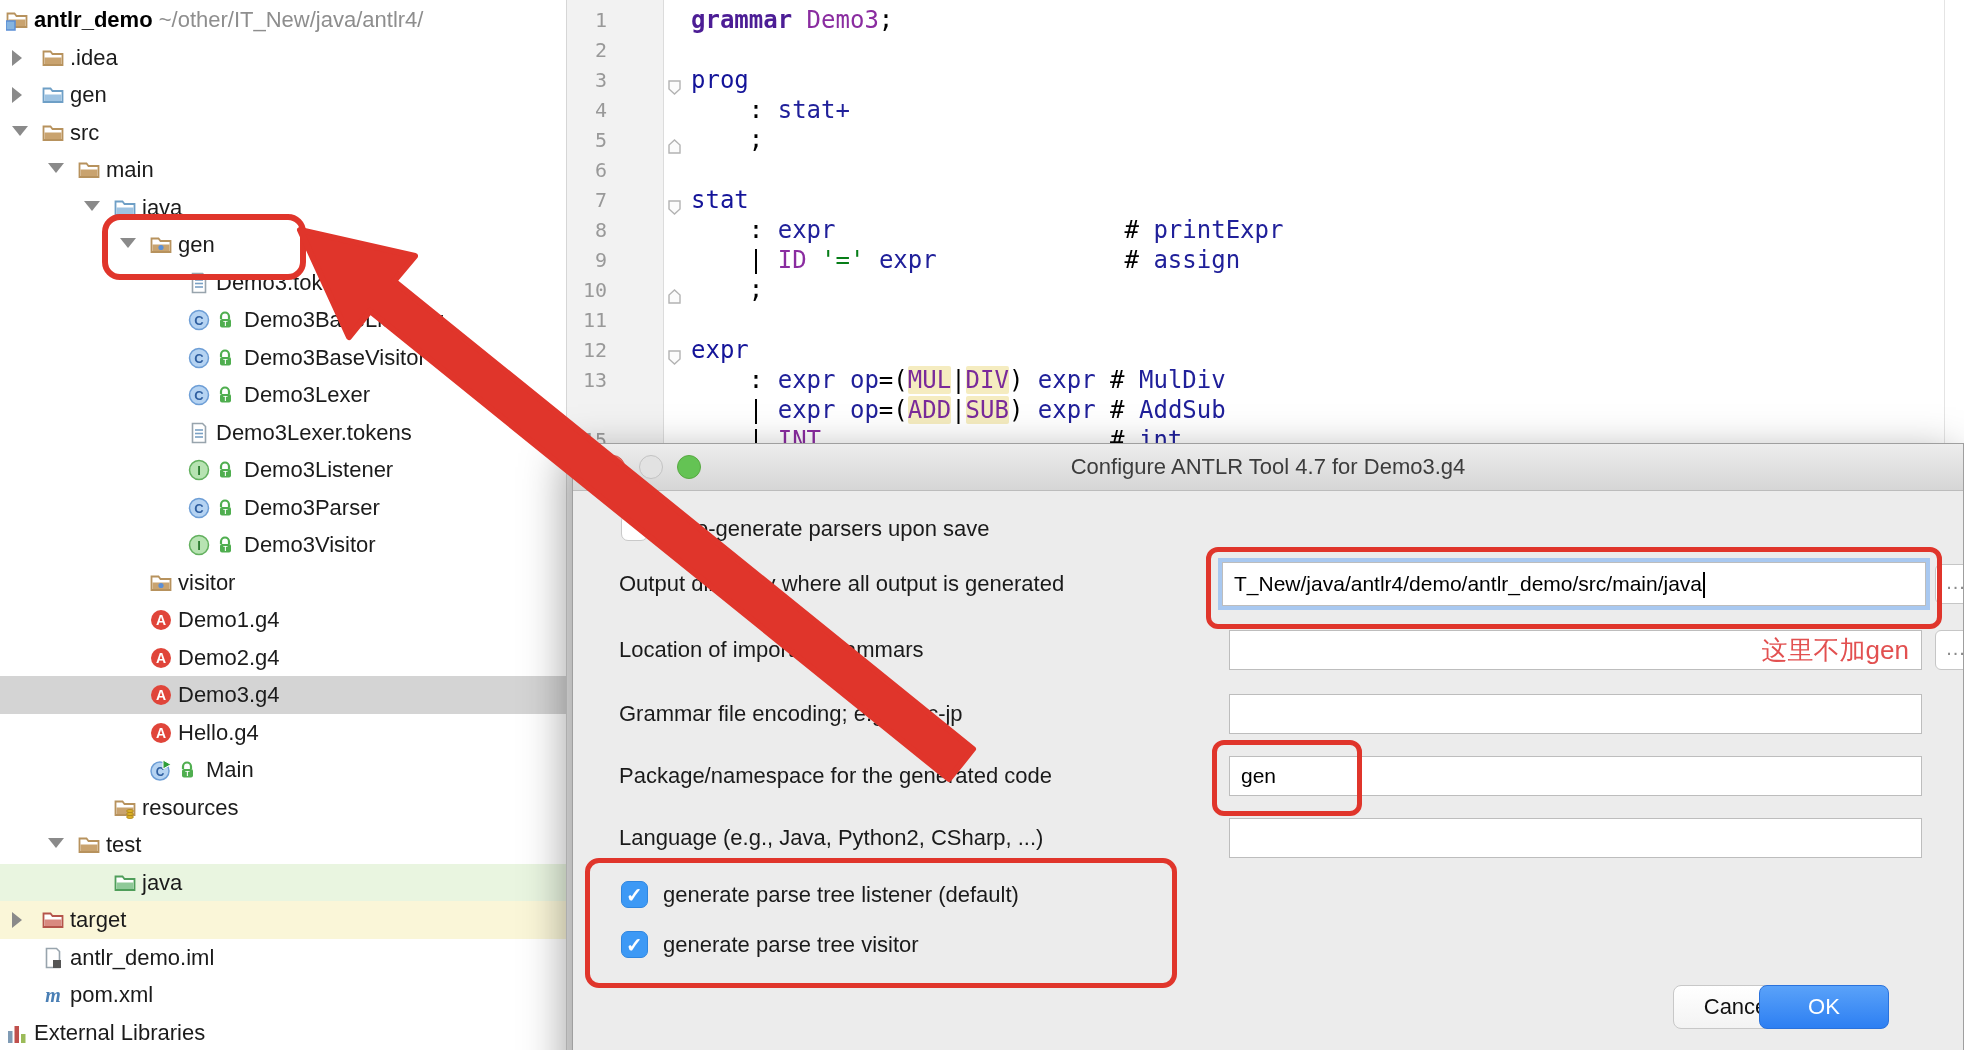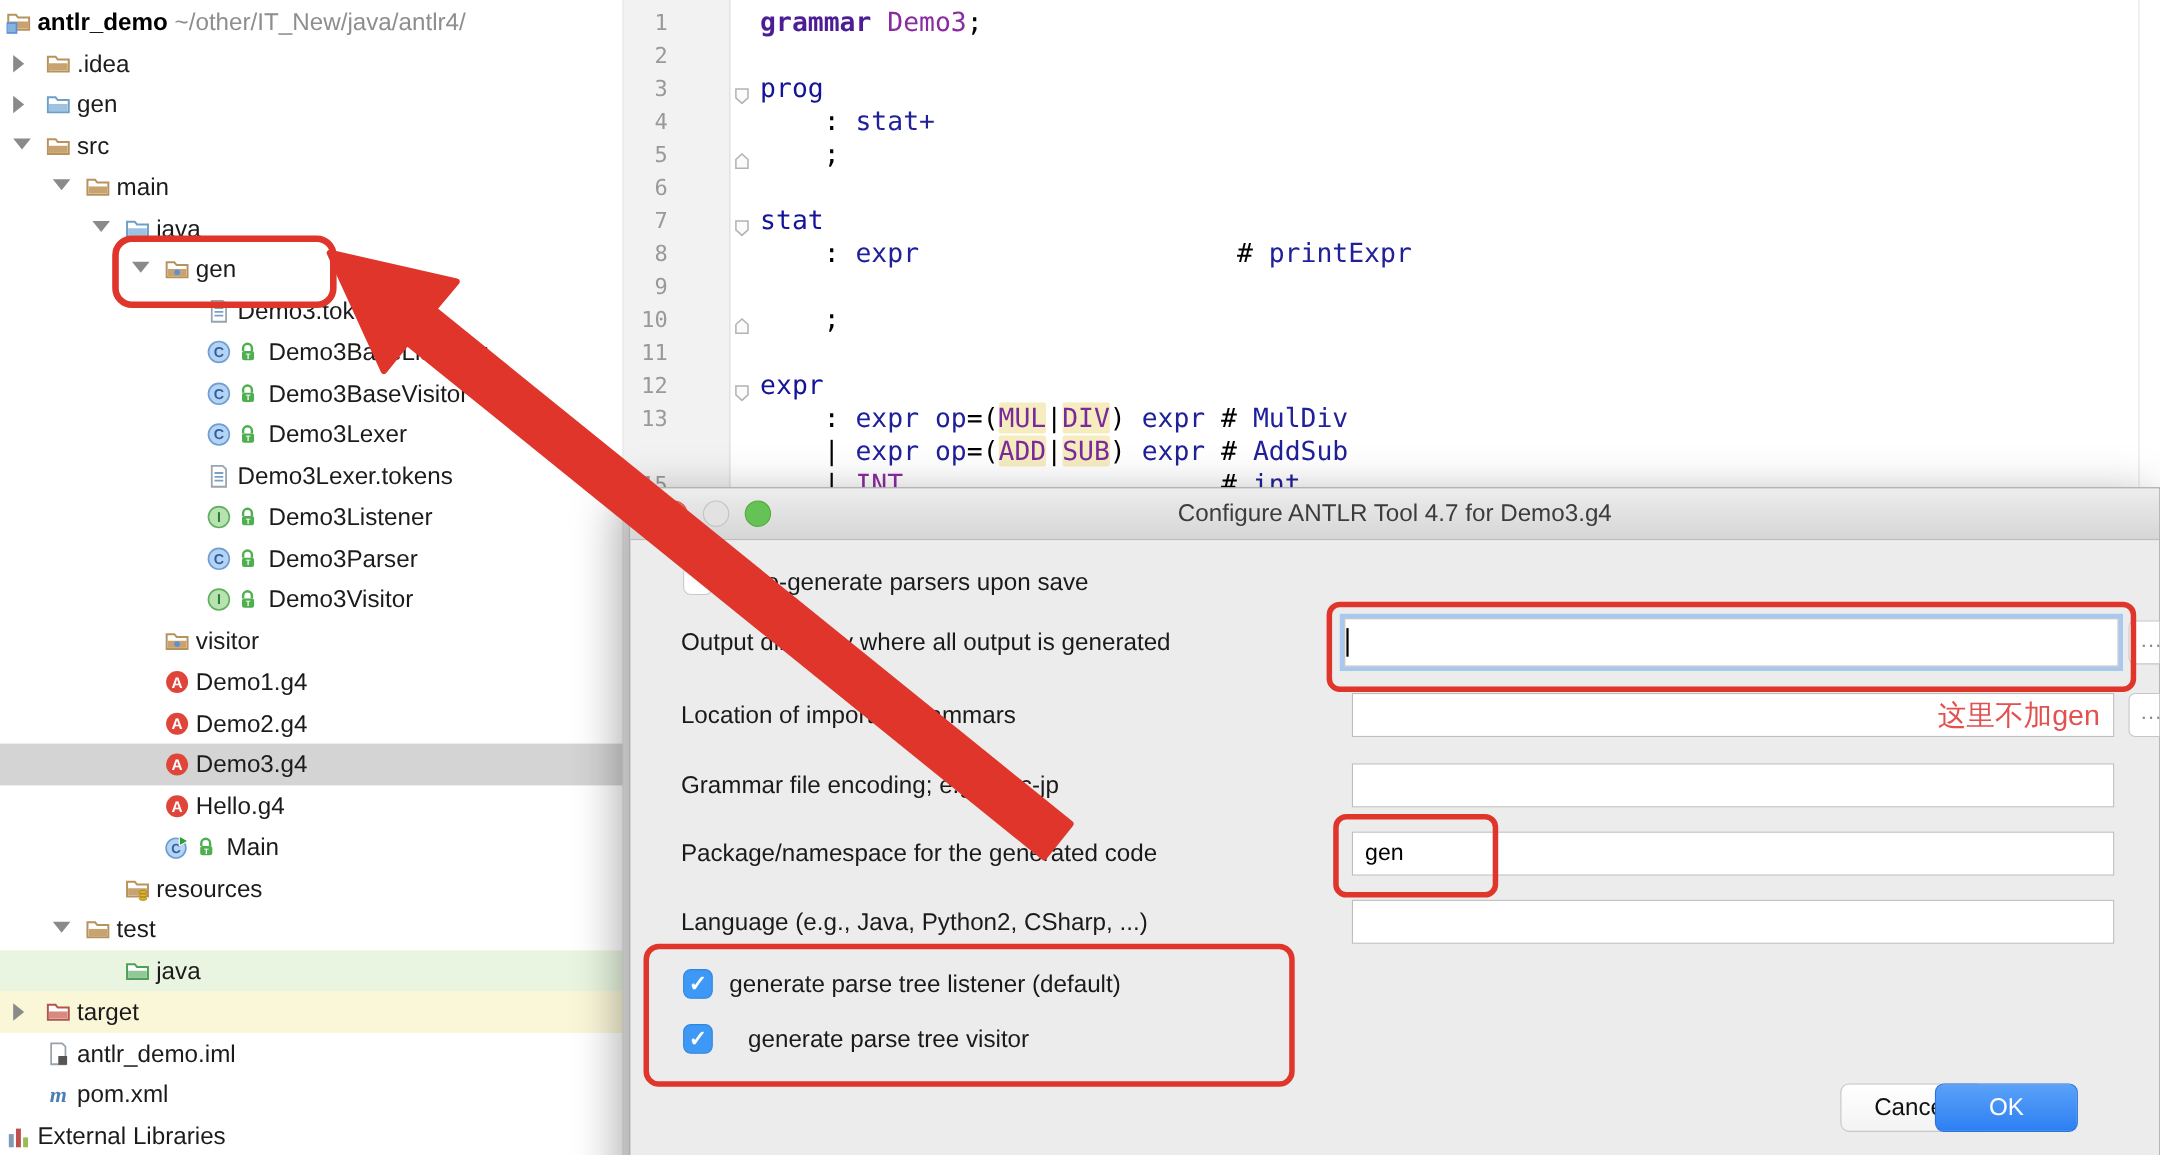--- a/index.html
+++ b/index.html
@@ -74,21 +74,21 @@
   #browse-imported{left:1362px;top:186px;}
 
   .cb{position:absolute;width:27px;height:27px;border-radius:7px;box-sizing:border-box;}
   .cb-off{background:#fff;border:1px solid #c9c9c9;}
   .cb-on{background:#3d99f5;border:1px solid #2f86e0;color:#fff;text-align:center;line-height:26px;font-size:20px;font-weight:bold;}
   #cb-auto{left:48px;top:70px;}
   #lbl-auto{left:90px;top:70px;}
   #cb-listener{left:48px;top:437px;}
   #lbl-listener{left:90px;top:436px;}
   #cb-visitor{left:48px;top:487px;}
-  #lbl-visitor{left:107px;top:486px;text-align:center;}
+  #lbl-visitor{left:90px;top:486px;text-align:center;}
 
   .dlg-btn{position:absolute;top:541px;width:130px;height:44px;border-radius:8px;box-sizing:border-box;
            text-align:center;line-height:42px;font-size:22px;}
   #btn-cancel{left:1100px;background:linear-gradient(#ffffff,#f3f3f3);border:1px solid #c8c8c8;color:#111;}
   #btn-ok{left:1186px;background:linear-gradient(#5aa2f9,#2d7ff2);border:1px solid #2a72dc;color:#fff;}
   #dialog-bottom-strip{position:absolute;left:0;bottom:0;width:100%;height:8px;background:#3e3e3e;}
 
   
   .annot-box{position:absolute;border:5px solid #e0352b;pointer-events:none;z-index:40;}
   #annot-tree-gen{left:102px;top:214px;width:192px;height:54px;border-width:6px;border-radius:18px;}
@@ -374,21 +374,21 @@
             </svg></span><span class="code-text"><span class="rule">prog</span></span></div>
         <div class="code-line" style="top: 95px;"><span class="gut-num">4</span><span class="code-text"><span class="pl">    : </span><span class="ref">stat+</span></span></div>
         <div class="code-line" style="top: 125px;"><span class="gut-num">5</span><span class="fold"><svg width="15" height="16" viewBox="0 0 15 16">
               <path d="M2 14 h11 v-8 l-5.5 -5 l-5.5 5 z" fill="#fbfbfb" stroke="#b3b3b3" stroke-width="1.4"></path>
             </svg></span><span class="code-text"><span class="pl">    ;</span></span></div>
         <div class="code-line" style="top: 155px;"><span class="gut-num">6</span><span class="code-text"></span></div>
         <div class="code-line" style="top: 185px;"><span class="gut-num">7</span><span class="fold"><svg width="15" height="16" viewBox="0 0 15 16">
               <path d="M2 2 h11 v8 l-5.5 5 l-5.5 -5 z" fill="#fbfbfb" stroke="#b3b3b3" stroke-width="1.4"></path>
             </svg></span><span class="code-text"><span class="rule">stat</span></span></div>
         <div class="code-line" style="top: 215px;"><span class="gut-num">8</span><span class="code-text"><span class="pl">    : </span><span class="ref">expr</span><span class="pl">                    </span><span class="hash"># </span><span class="lbl">printExpr</span></span></div>
-        <div class="code-line" style="top: 245px;"><span class="gut-num">9</span></div>
+        <div class="code-line" style="top: 245px;"><span class="gut-num">9</span><span class="code-text"><span class="pl">    | </span><span class="tok">ID</span><span class="pl"> </span><span class="str">'='</span><span class="pl"> </span><span class="ref">expr</span><span class="pl">             </span><span class="hash"># </span><span class="lbl">assign</span></span></div>
         <div class="code-line" style="top: 275px;"><span class="gut-num">10</span><span class="fold"><svg width="15" height="16" viewBox="0 0 15 16">
               <path d="M2 14 h11 v-8 l-5.5 -5 l-5.5 5 z" fill="#fbfbfb" stroke="#b3b3b3" stroke-width="1.4"></path>
             </svg></span><span class="code-text"><span class="pl">    ;</span></span></div>
         <div class="code-line" style="top: 305px;"><span class="gut-num">11</span><span class="code-text"></span></div>
         <div class="code-line" style="top: 335px;"><span class="gut-num">12</span><span class="fold"><svg width="15" height="16" viewBox="0 0 15 16">
               <path d="M2 2 h11 v8 l-5.5 5 l-5.5 -5 z" fill="#fbfbfb" stroke="#b3b3b3" stroke-width="1.4"></path>
             </svg></span><span class="code-text"><span class="rule">expr</span></span></div>
         <div class="code-line" style="top: 365px;"><span class="gut-num">13</span><span class="code-text"><span class="pl">    : </span><span class="ref">expr</span><span class="pl"> </span><span class="ref">op</span><span class="pl">=(</span><span class="tokhl">MUL</span><span class="pl">|</span><span class="tokhl">DIV</span><span class="pl">) </span><span class="ref">expr</span><span class="pl"> </span><span class="hash"># </span><span class="lbl">MulDiv</span></span></div>
         <div class="code-line" style="top: 395px;"><span class="code-text"><span class="pl">    | </span><span class="ref">expr</span><span class="pl"> </span><span class="ref">op</span><span class="pl">=(</span><span class="tokhl">ADD</span><span class="pl">|</span><span class="tokhl">SUB</span><span class="pl">) </span><span class="ref">expr</span><span class="pl"> </span><span class="hash"># </span><span class="lbl">AddSub</span></span></div>
         <div class="code-line" style="top: 425px;"><span class="gut-num">15</span><span class="code-text"><span class="pl">    | </span><span class="tok">INT</span><span class="pl">                    </span><span class="hash"># </span><span class="lbl">int</span></span></div>
@@ -402,21 +402,21 @@
       <div class="traffic" id="light-min"></div>
       <div class="traffic" id="light-zoom"></div>
       <div id="dialog-title">Configure ANTLR Tool 4.7 for Demo3.g4</div>
     </div>
 
     <div class="cb cb-off" id="cb-auto"></div>
     <div class="dlg-label" id="lbl-auto">Auto-generate parsers upon save</div>
 
     <div class="dlg-label" style="top:125px;">Output directory where all output is generated</div>
     <div class="dlg-field" id="field-output">
-      <span class="caret"></span>
+      <span class="val">T_New/java/antlr4/demo/antlr_demo/src/main/java</span><span class="caret"></span>
     </div>
     <div class="browse-btn" id="browse-output">...</div>
 
     <div class="dlg-label" style="top:191px;">Location of imported grammars</div>
     <div class="dlg-field" id="field-imported">
       <span class="annot">这里不加gen</span>
     </div>
     <div class="browse-btn" id="browse-imported">...</div>
 
     <div class="dlg-label" style="top:255px;">Grammar file encoding; e.g., euc-jp</div>

